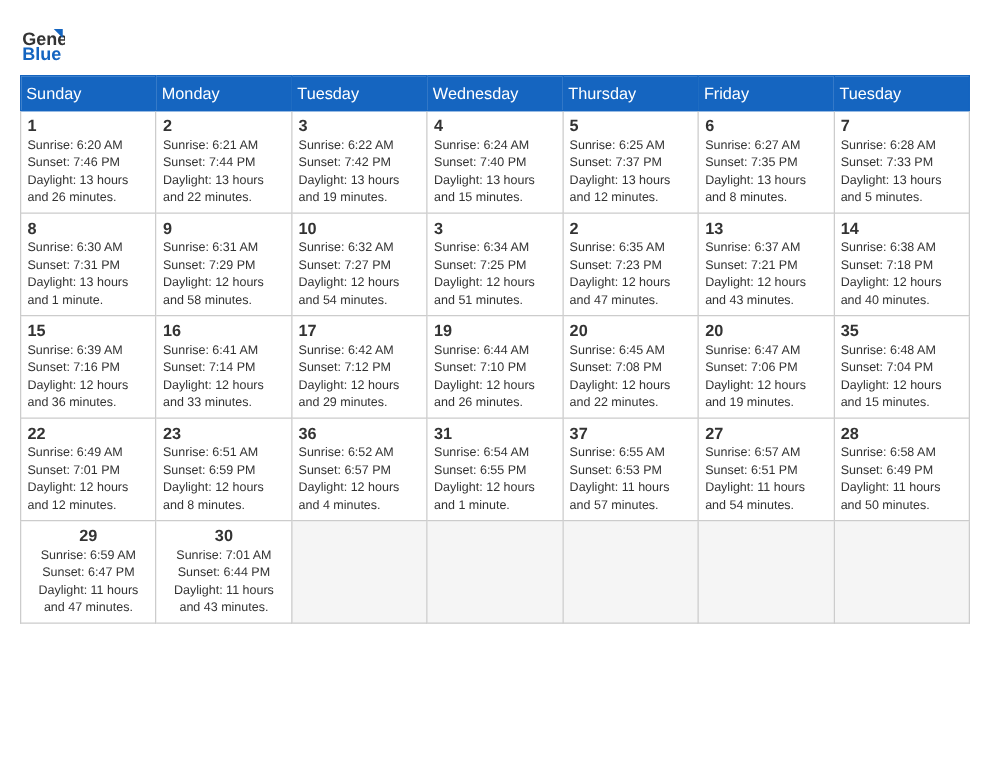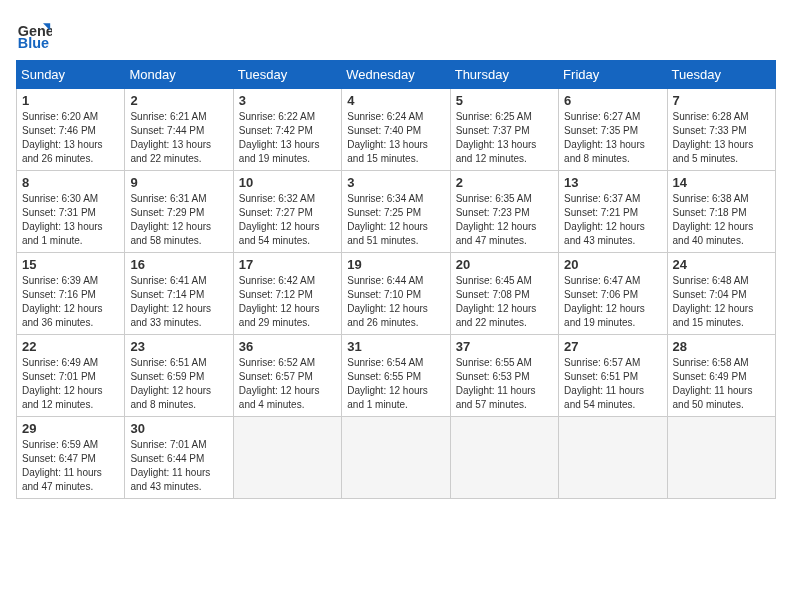--- a/index.html
+++ b/index.html
@@ -67,20 +67,21 @@
       margin-bottom: 2px;
       display: block;
     }
     .day-info {
       font-size: 10px;
       line-height: 1.4;
       color: #333;
     }
     .last-row td {
       border-bottom: 1px solid #ccc;
+      text-align: center;
     }
   </style>
 </head>
 <body>
 
 <div class="header">
   <div class="logo">
     <svg class="logo-icon" viewBox="0 0 40 40">
       <text x="2" y="22" font-size="16" font-weight="bold" fill="#333">General</text>
       <text x="2" y="36" font-size="16" font-weight="bold" fill="#1565c0">Blue</text>
@@ -189,21 +190,21 @@
         </td>
         <td>
           <span class="day-number">20</span>
           <div class="day-info">Sunrise: 6:45 AM<br>Sunset: 7:08 PM<br>Daylight: 12 hours and 22 minutes.</div>
         </td>
         <td>
           <span class="day-number">20</span>
           <div class="day-info">Sunrise: 6:47 AM<br>Sunset: 7:06 PM<br>Daylight: 12 hours and 19 minutes.</div>
         </td>
         <td>
-          <span class="day-number">24</span>
+          <span class="day-number">35</span>
           <div class="day-info">Sunrise: 6:48 AM<br>Sunset: 7:04 PM<br>Daylight: 12 hours and 15 minutes.</div>
         </td>
       </tr>
       <tr>
         <td>
           <span class="day-number">22</span>
           <div class="day-info">Sunrise: 6:49 AM<br>Sunset: 7:01 PM<br>Daylight: 12 hours and 12 minutes.</div>
         </td>
         <td>
           <span class="day-number">23</span>

